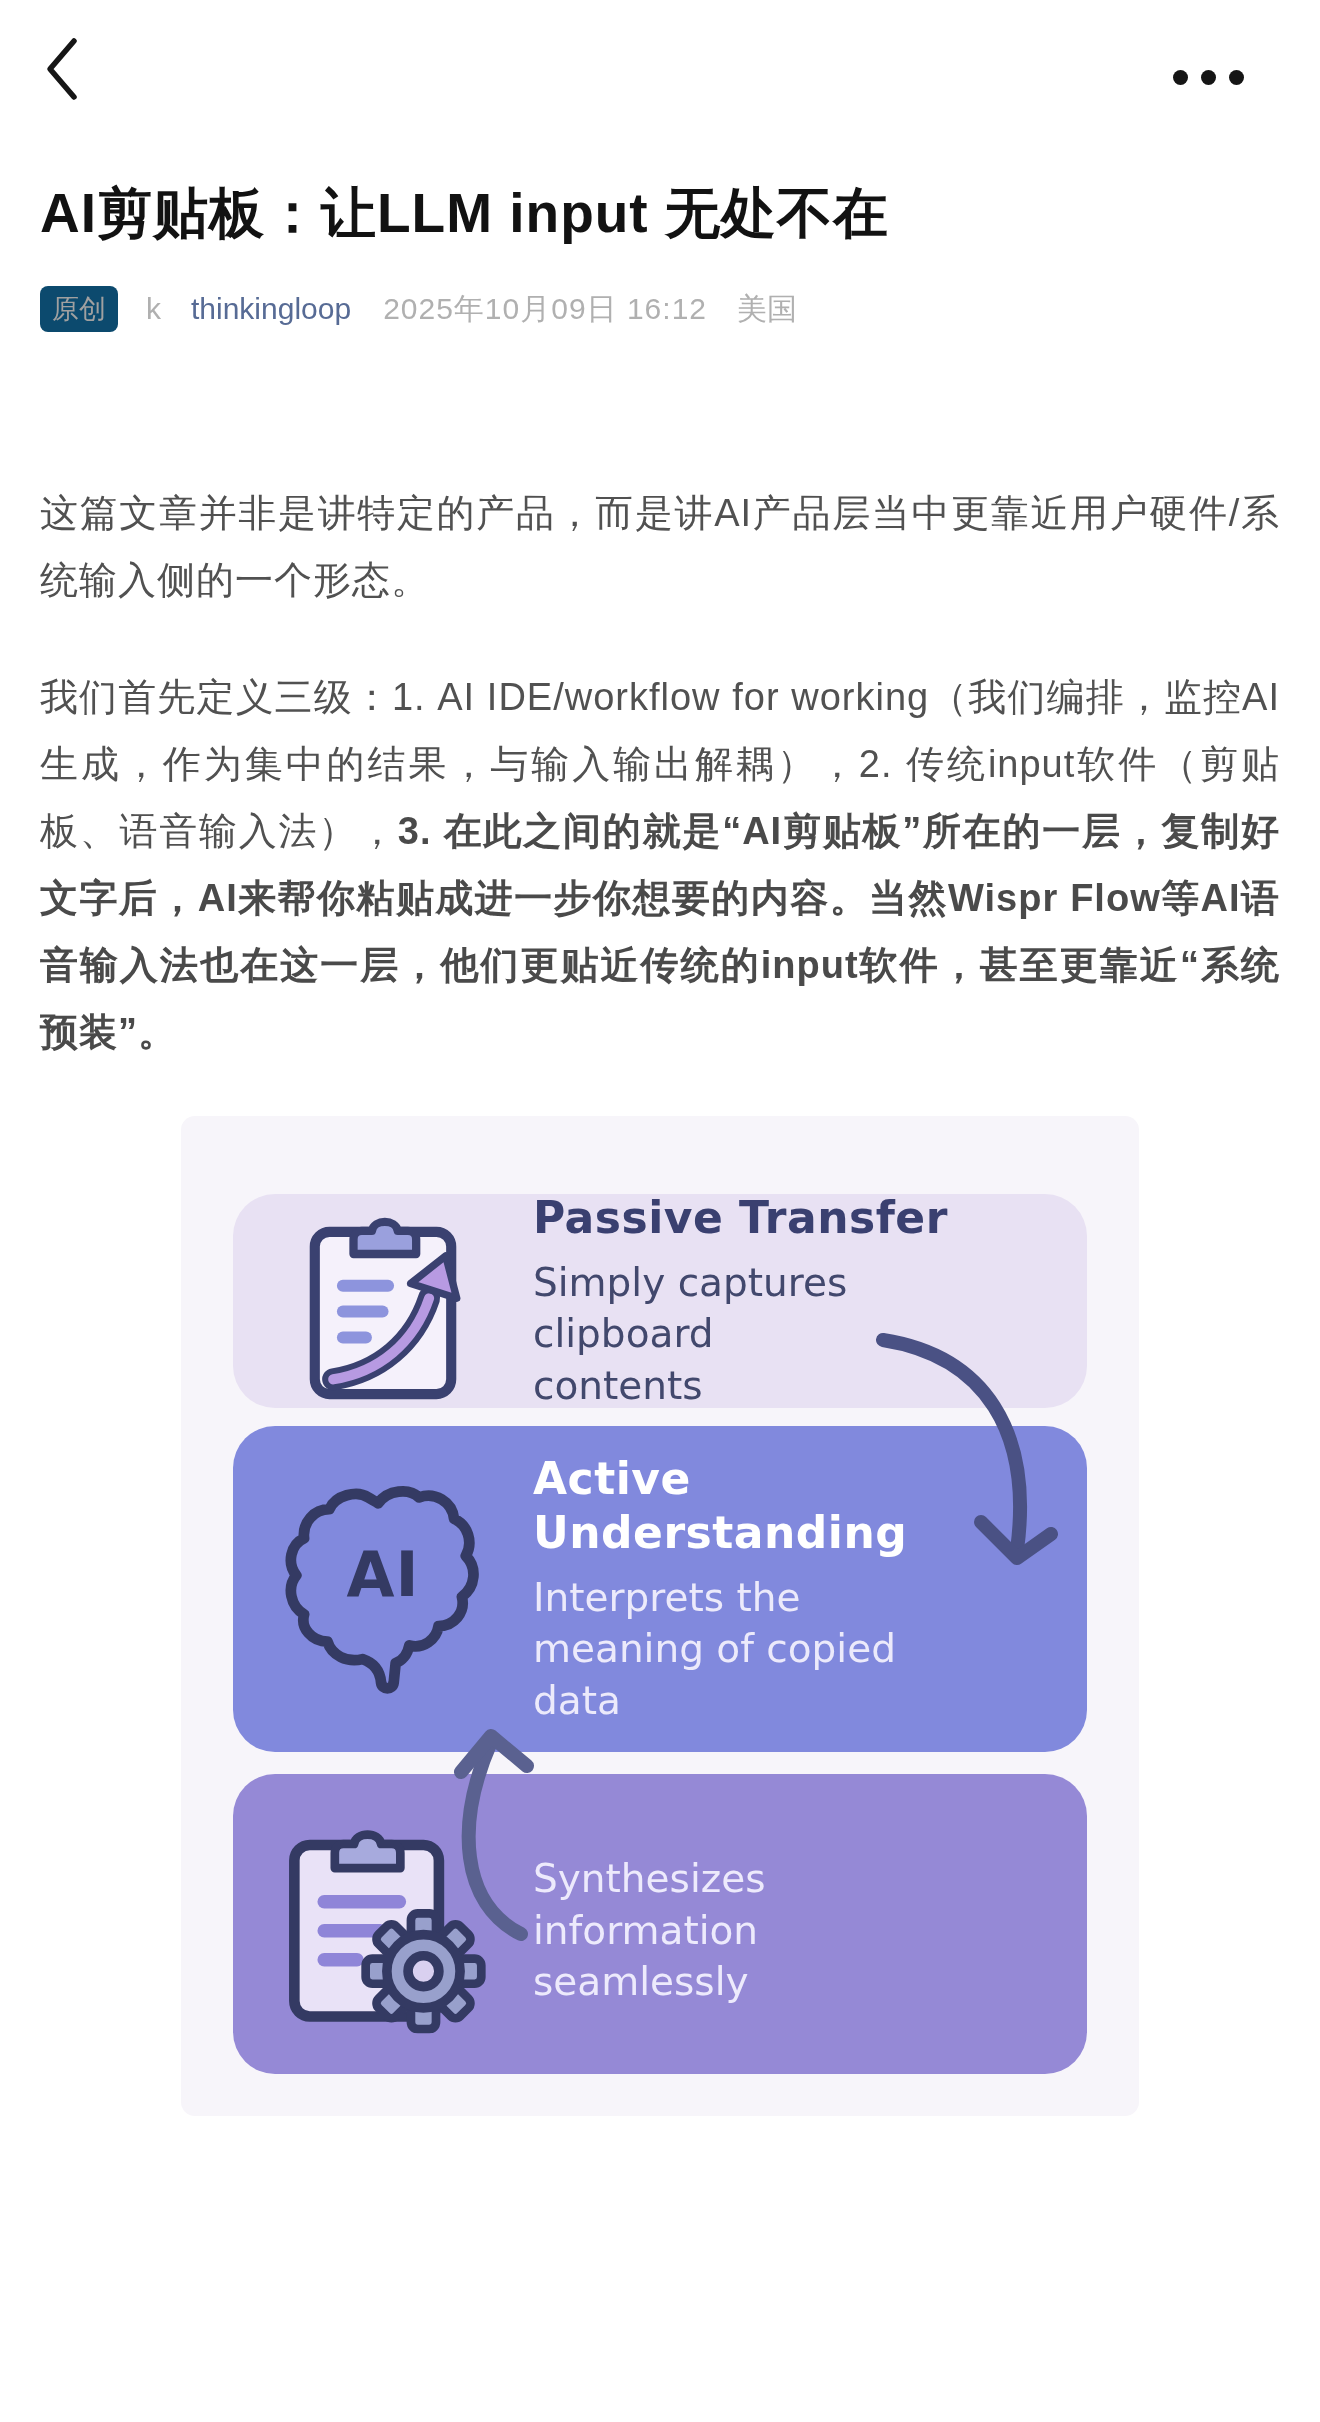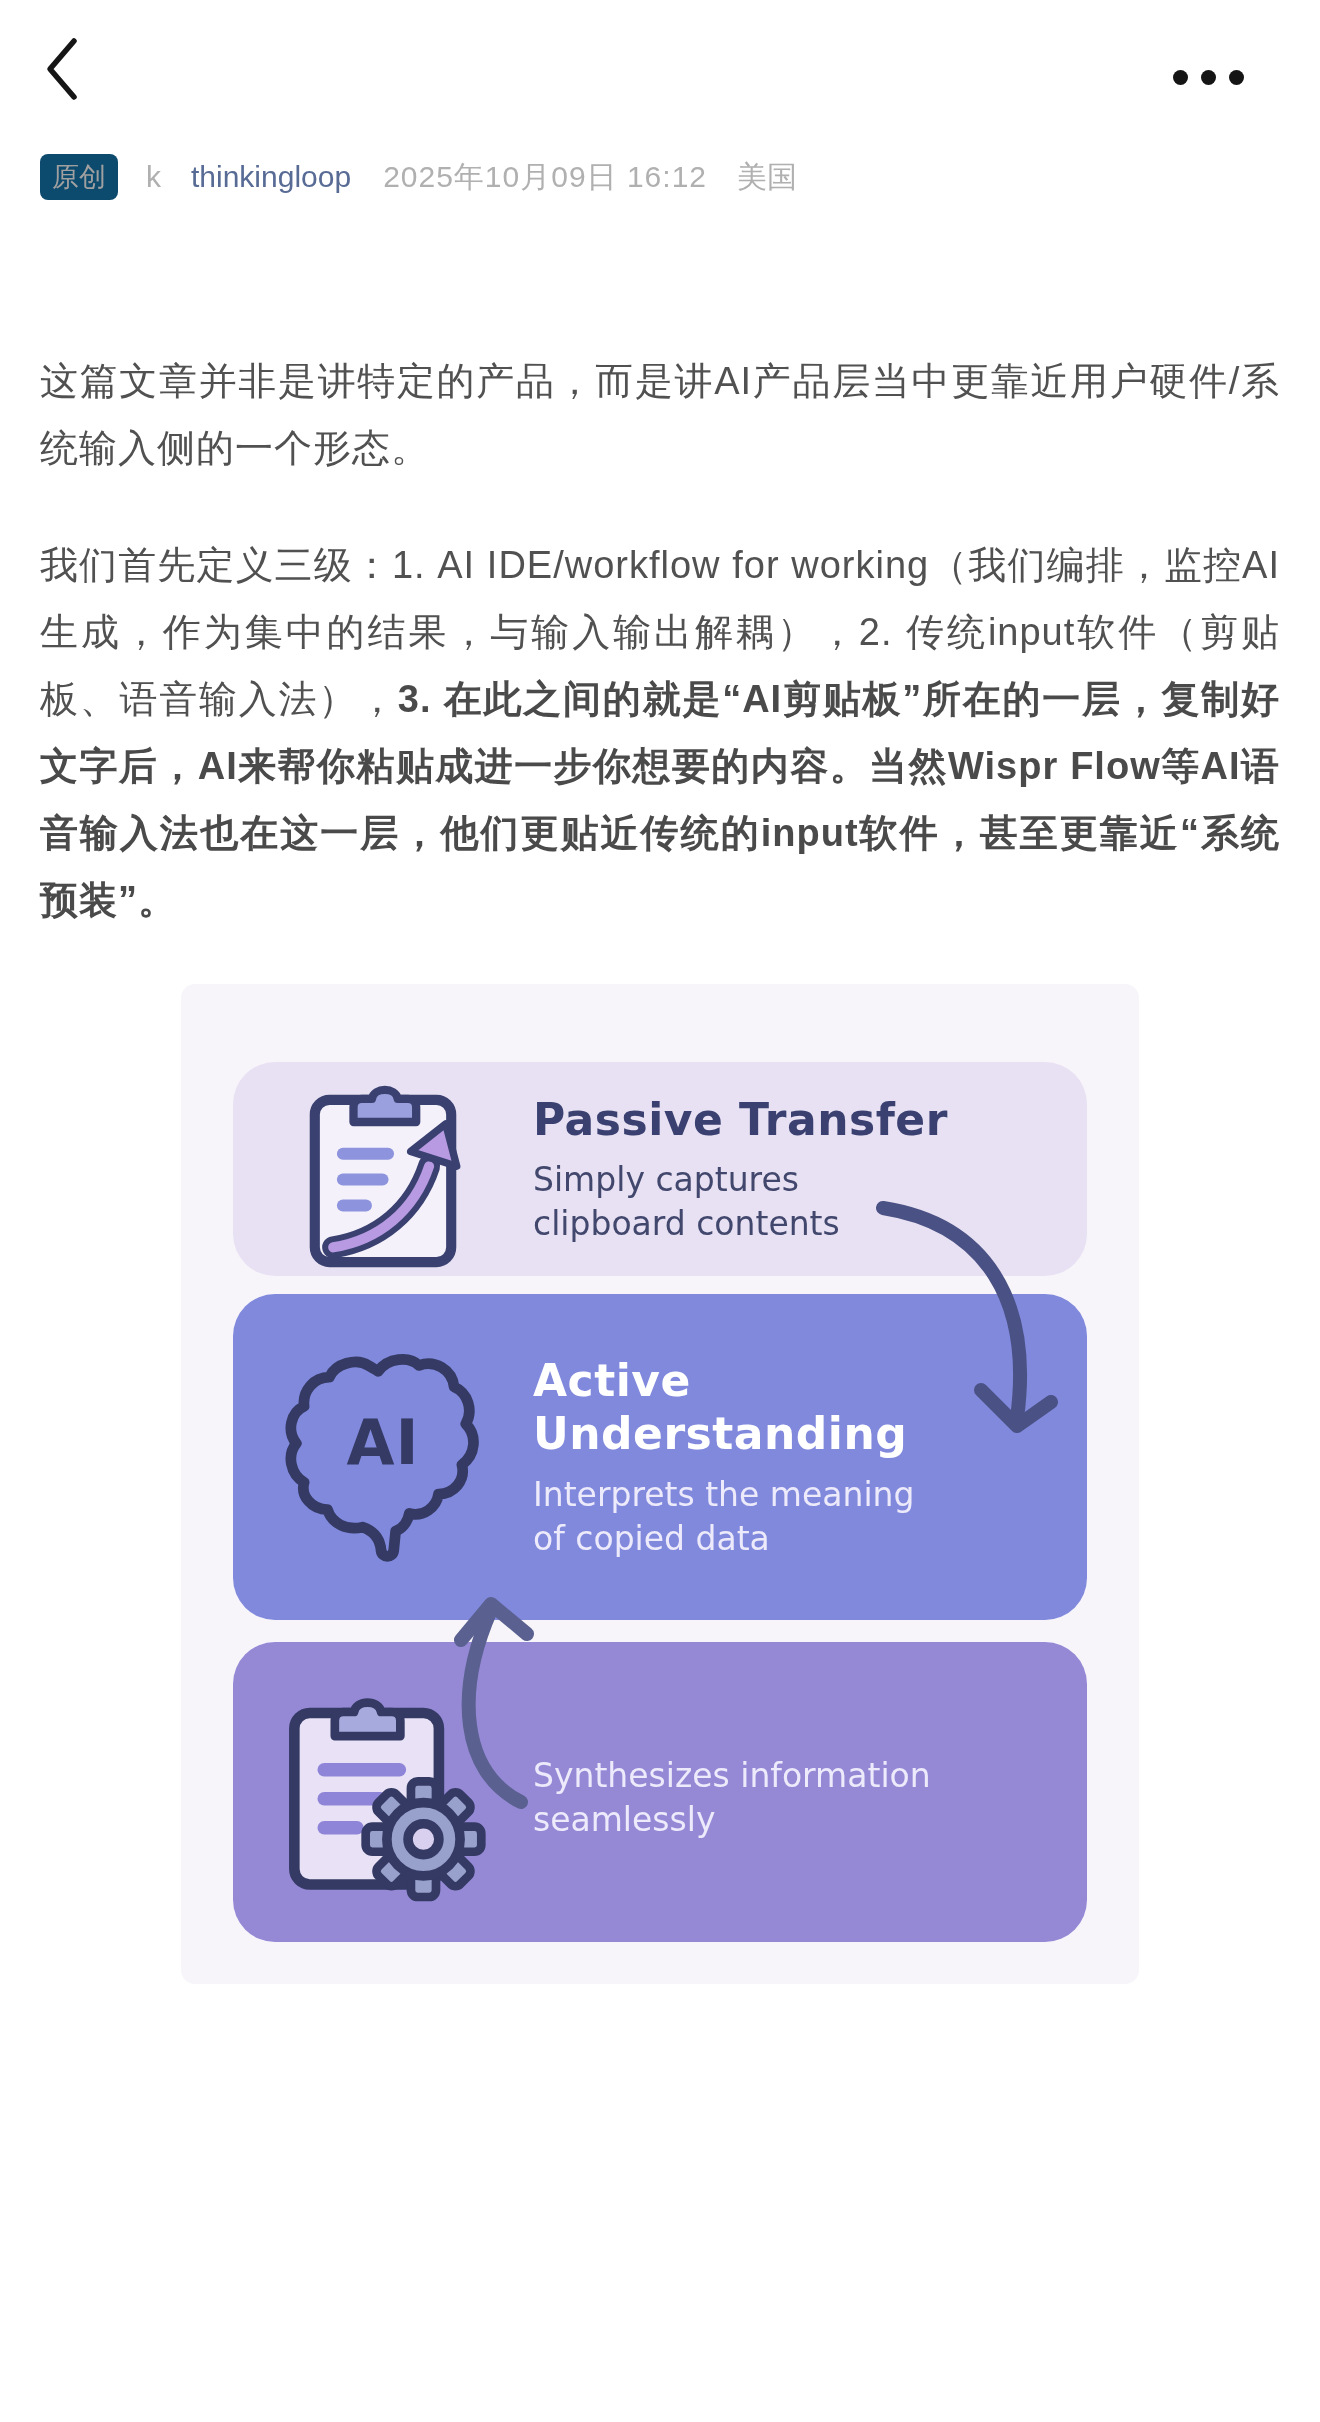--- a/index.html
+++ b/index.html
@@ -35,21 +35,21 @@
   
   .figure { width:958px; height:1000px; margin:50px auto 0; background:#f7f5fa; border-radius:14px; position:relative; }
   .cards { position:absolute; left:52px; top:78px; width:854px; }
   .card { width:854px; border-radius:42px; display:flex; align-items:center; }
   .card-1 { height:214px; background:#e8e1f3; margin-bottom:18px; }
   .card-2 { height:326px; background:#8189dd; margin-bottom:22px; }
   .card-3 { height:300px; background:#9589d6; }
   .card-icon { width:300px; flex-shrink:0; display:flex; justify-content:center; align-items:center; position:relative; }
   .card-body { flex:1; padding-right:36px; }
   .card-title { font-family:"DejaVu Sans", sans-serif; font-weight:700; font-size:44px; line-height:1.22; letter-spacing:0.5px; max-width:440px; }
-  .card-sub  { font-family:"DejaVu Sans", sans-serif; font-size:33px; line-height:1.32; margin-top:12px; }
+  .card-sub  { font-family:"DejaVu Sans", sans-serif; font-size:39px; line-height:1.32; margin-top:12px; }
   .card-1 .card-title { color:#3a4070; }
   .card-1 .card-sub   { color:#42486d; max-width:345px; }
   .card-2 .card-title { color:#ffffff; }
   .card-2 .card-sub   { color:#eceafb; max-width:395px; }
   .card-3 .card-title { color:#ffffff; }
   .card-3 .card-sub   { color:#edeafc; max-width:415px; }
 
   .ai-label { position:absolute; left:50%; top:43%; transform:translate(-50%,-50%);
     font-family:"DejaVu Sans", sans-serif; font-weight:700; font-size:62px; color:#343a63; letter-spacing:1px; }
 
@@ -72,20 +72,21 @@
         </svg>
       </span>
     </div>
     <div class="more-btn">
       <span class="dot"></span>
       <span class="dot"></span>
       <span class="dot"></span>
     </div>
   </div>
 
+  <h1 class="title">AI剪贴板：让LLM input 无处不在</h1>
 
   <div class="meta">
     <span class="badge">原创</span>
     <span class="author">k</span>
     <span class="account">thinkingloop</span>
     <span class="datetime">2025年10月09日 16:12</span>
     <span class="location">美国</span>
   </div>
 
   <p class="para p1">这篇文章并非是讲特定的产品，而是讲AI产品层当中更靠近用户硬件/系统输入侧的一个形态。</p>

